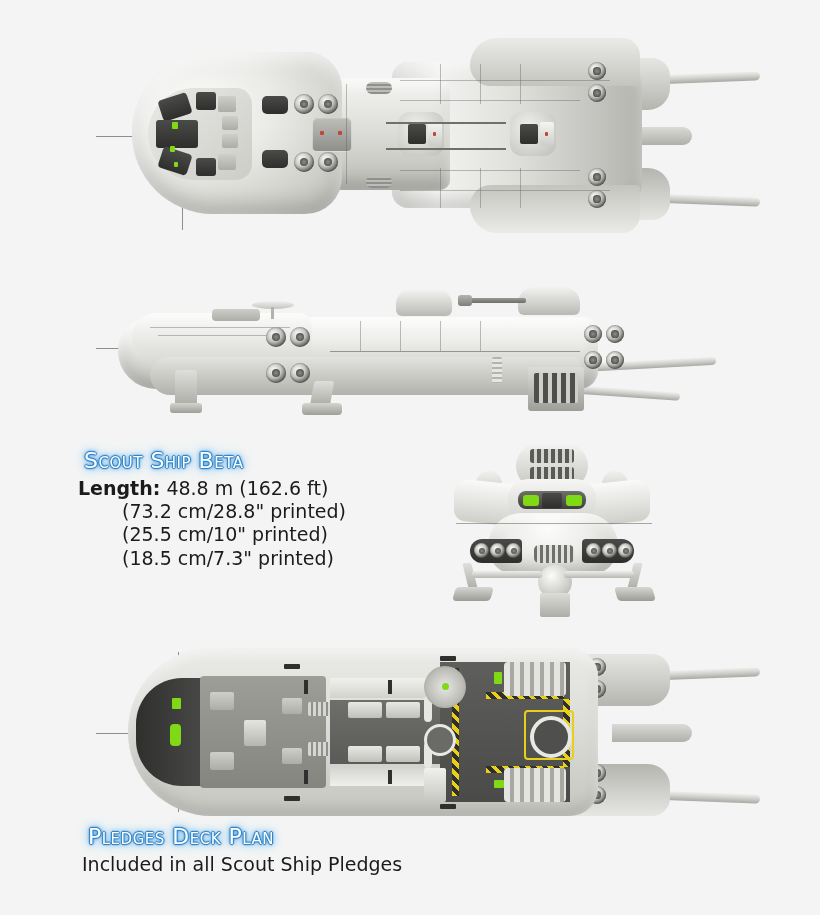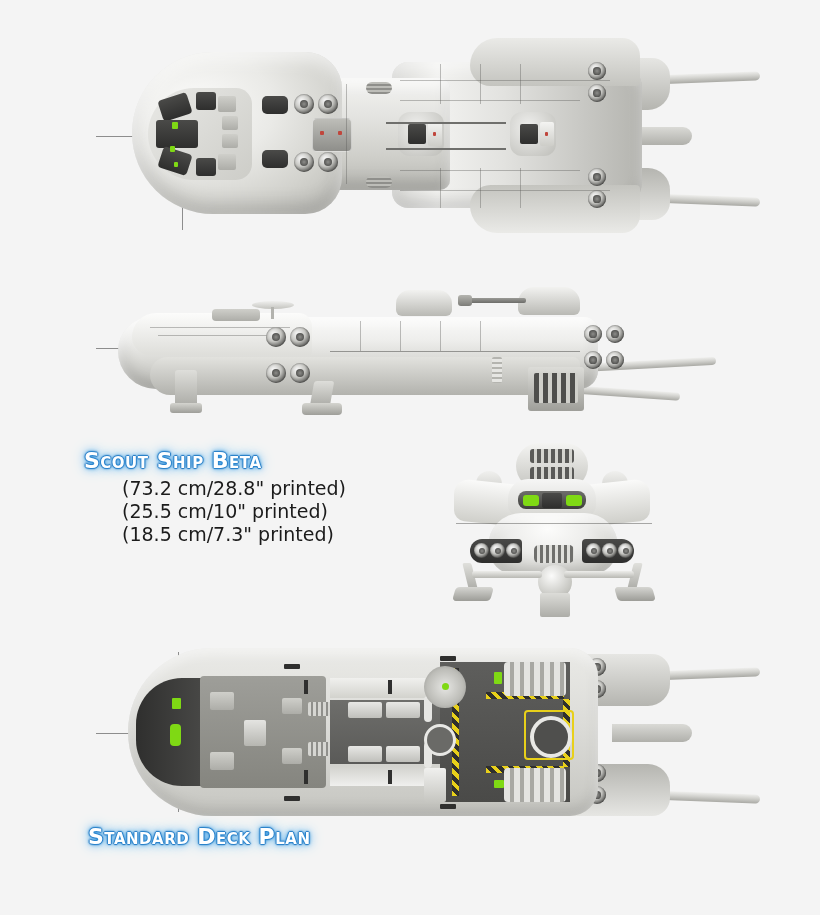--- a/index.html
+++ b/index.html
@@ -83,21 +83,21 @@
 
   
   .specs {
     position: absolute;
     left: 78px;
     top: 448px;
     width: 360px;
   }
   .glow-title {
     font-family: "DejaVu Sans", sans-serif;
-    font-weight: 700;
+    font-weight: 400;
     font-size: 22px;
     letter-spacing: .5px;
     color: #ffffff;
     font-variant: small-caps;
     text-shadow:
       0 0 2px #2f8fd8,
       0 0 4px #2f8fd8,
       1px 0 1px #1f6fb8,
       -1px 0 1px #1f6fb8,
       0 1px 1px #1f6fb8,
@@ -394,24 +394,29 @@
     <div class="hullpiece" style="left:304px;top:150px;width:4px;height:14px;background:#2f2f2e;"></div>
     <div class="hullpiece" style="left:388px;top:60px;width:4px;height:14px;background:#2f2f2e;"></div>
     <div class="hullpiece" style="left:388px;top:150px;width:4px;height:14px;background:#2f2f2e;"></div>
     <div class="hullpiece" style="left:440px;top:36px;width:16px;height:5px;background:#2f2f2e;border-radius:1px;"></div>
     <div class="hullpiece" style="left:440px;top:184px;width:16px;height:5px;background:#2f2f2e;border-radius:1px;"></div>
   </div>
 
   <div class="specs">
     <div class="glow-title">Scout Ship Beta</div>
 
+    <div class="spec-row">
+      <span class="lbl">Length:</span>
+      <span>48.8 m (162.6 ft)</span>
+    </div>
     <div class="spec-sub">(73.2 cm/28.8" printed)</div>
 
     <div class="spec-sub">(25.5 cm/10" printed)</div>
 
     <div class="spec-sub">(18.5 cm/7.3" printed)</div>
   </div>
 
   <div class="deckcaption">
-    <div class="glow-title">Standard Deck Plan</div>
+    <div class="glow-title">Pledges Deck Plan</div>
+    <div class="sub">Included in all Scout Ship Pledges</div>
   </div>
 
 </div>
 
 </body></html>

